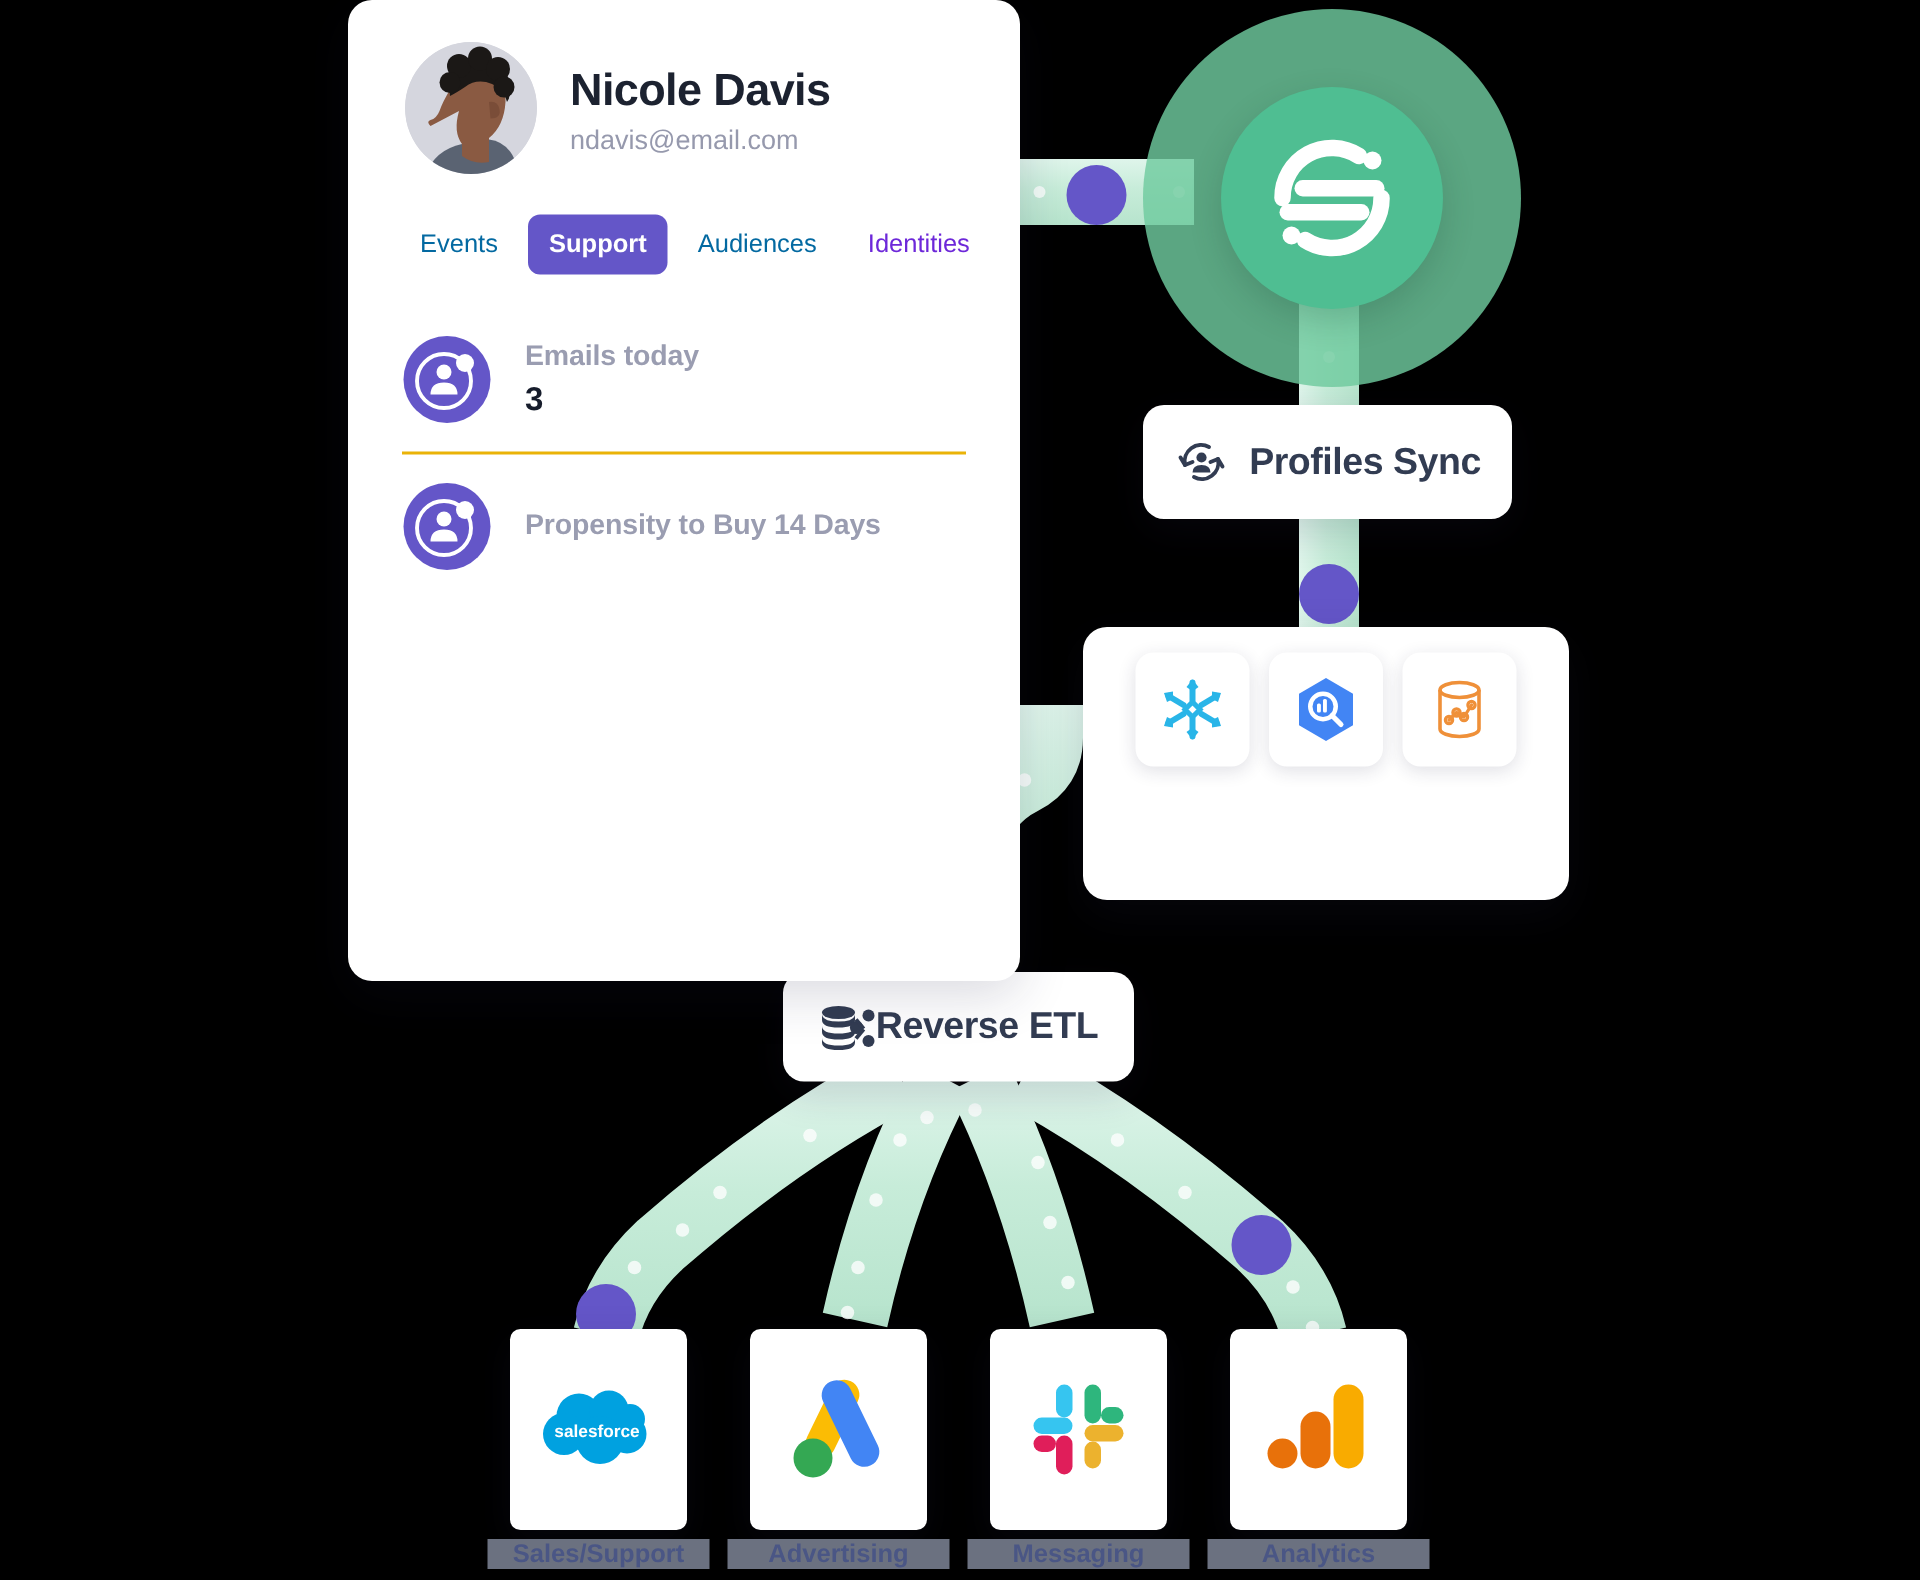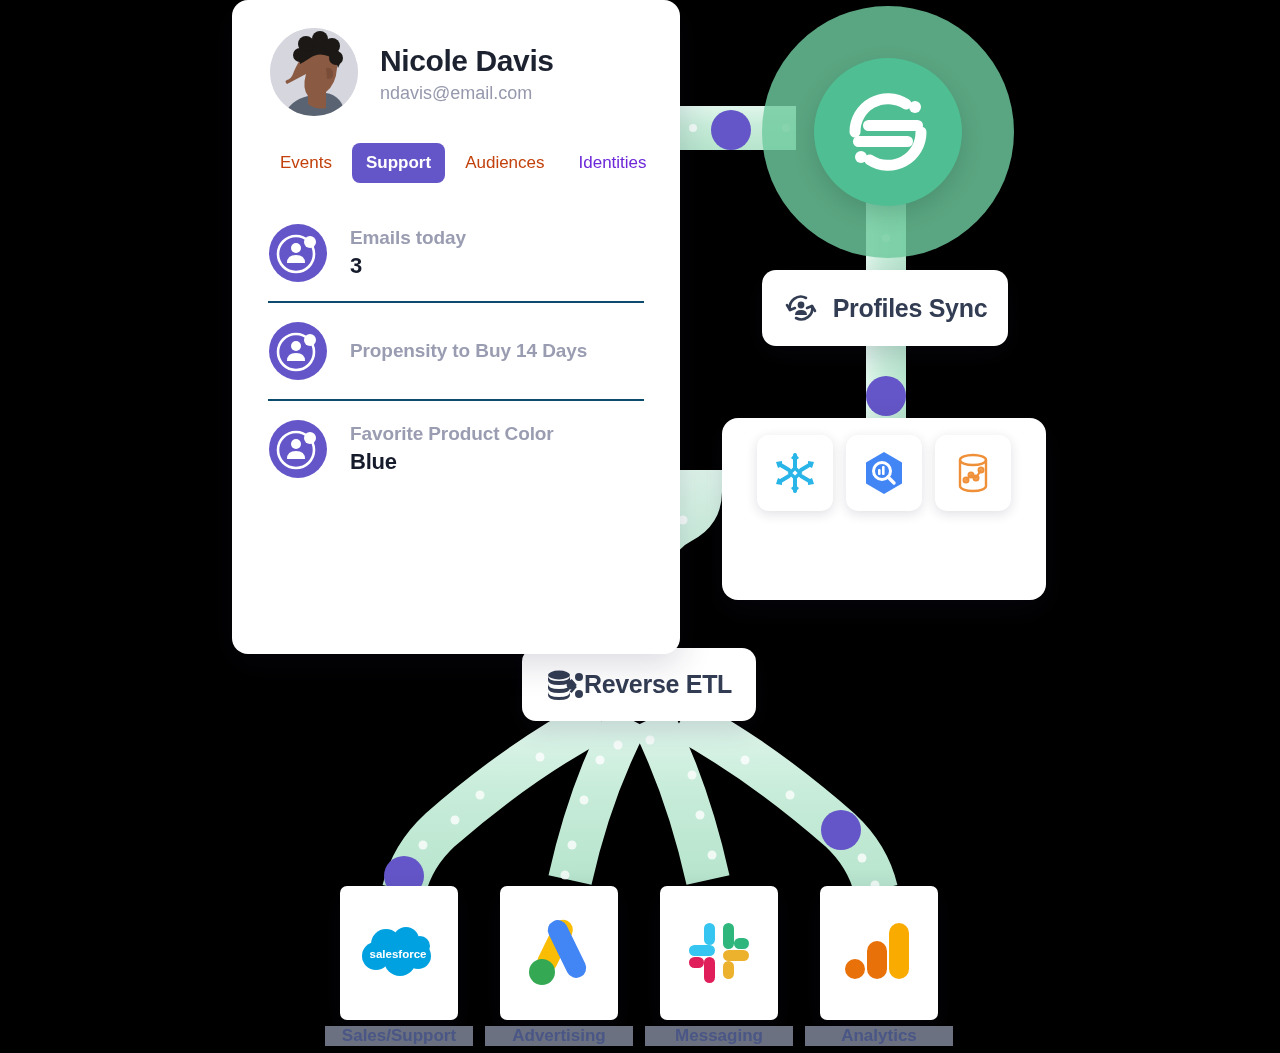--- a/index.html
+++ b/index.html
@@ -47,40 +47,40 @@
   .person-email {
     font-size: 18px; color: #9699ad; margin-top: 6px; font-weight: 400;
   }
 
   .tabs {
     display: flex; align-items: center; gap: 6px;
     margin: 27px 0 0 34px;
     position: relative;
   }
   .tab {
-    font-size: 17px; color: #c2410c; font-weight: 500;
+    font-size: 17px; color: #0369a1; font-weight: 500;
     padding: 10px 14px; border-radius: 8px; white-space: nowrap;
     cursor: pointer; background: transparent;
     border: none; font-family: inherit;
   }
   .tab.active { background: #6456c8; color: #ffffff; font-weight: bold; }
   .tab.faded { color: #6d28d9; text-align: right; }
   .tabs-fade {
     position: absolute; right: -34px; top: -12px;
     width: 70px; height: 60px;
     background: linear-gradient(to right, rgba(255,255,255,0), #ffffff 72%);
     pointer-events: none;
   }
 
   .traits { margin: 22px 36px 0 36px; }
   .trait-row {
     display: flex; align-items: center; gap: 22px;
     padding: 18px 0 18px 0;
   }
-  .trait-row + .trait-row { border-top: 2px solid #0c4a6e; }
+  .trait-row + .trait-row { border-top: 2px solid #eab308; }
   .trait-icon { width: 60px; height: 60px; flex: none; }
   .trait-label {
     font-size: 19px; color: #9a9db1; font-weight: 600; line-height: 1.2;
     letter-spacing: -0.1px;
   }
   .trait-value {
     font-size: 22px; color: #161c2b; font-weight: bold; margin-top: 4px;
     letter-spacing: -0.2px;
   }
 
@@ -274,33 +274,20 @@
           <circle cx="30" cy="30" r="29" fill="#6456c8"></circle>
           <circle cx="28" cy="31" r="18" fill="none" stroke="#ffffff" stroke-width="2.6"></circle>
           <circle cx="28" cy="25" r="5" fill="#ffffff"></circle>
           <path d="M19 40 q0 -8 9 -8 q9 0 9 8 z" fill="#ffffff"></path>
           <circle cx="42" cy="19" r="6" fill="#ffffff"></circle>
         </svg>
         <div>
           <div class="trait-label">Propensity to Buy 14 Days</div>
         </div>
       </div>
-      <div class="trait-row">
-        <svg class="trait-icon" viewBox="0 0 60 60">
-          <circle cx="30" cy="30" r="29" fill="#6456c8"></circle>
-          <circle cx="28" cy="31" r="18" fill="none" stroke="#ffffff" stroke-width="2.6"></circle>
-          <circle cx="28" cy="25" r="5" fill="#ffffff"></circle>
-          <path d="M19 40 q0 -8 9 -8 q9 0 9 8 z" fill="#ffffff"></path>
-          <circle cx="42" cy="19" r="6" fill="#ffffff"></circle>
-        </svg>
-        <div>
-          <div class="trait-label">Favorite Product Color</div>
-          <div class="trait-value">Blue</div>
-        </div>
-      </div>
     </div>
   </div>
 
   <div class="chip" id="profiles-sync">
     <svg width="36" height="36" viewBox="0 0 36 36">
       <path d="M7 20 a11 11 0 0 1 16 -12" fill="none" stroke="#323c52" stroke-width="2.6" stroke-linecap="round"></path>
       <path d="M29 16 a11 11 0 0 1 -16 12" fill="none" stroke="#323c52" stroke-width="2.6" stroke-linecap="round"></path>
       <path d="M4 15 l3 5 l5 -2" fill="none" stroke="#323c52" stroke-width="2.6" stroke-linecap="round" stroke-linejoin="round"></path>
       <path d="M32 21 l-3 -5 l-5 2" fill="none" stroke="#323c52" stroke-width="2.6" stroke-linecap="round" stroke-linejoin="round"></path>
       <circle cx="18" cy="15" r="3.4" fill="#323c52"></circle>

